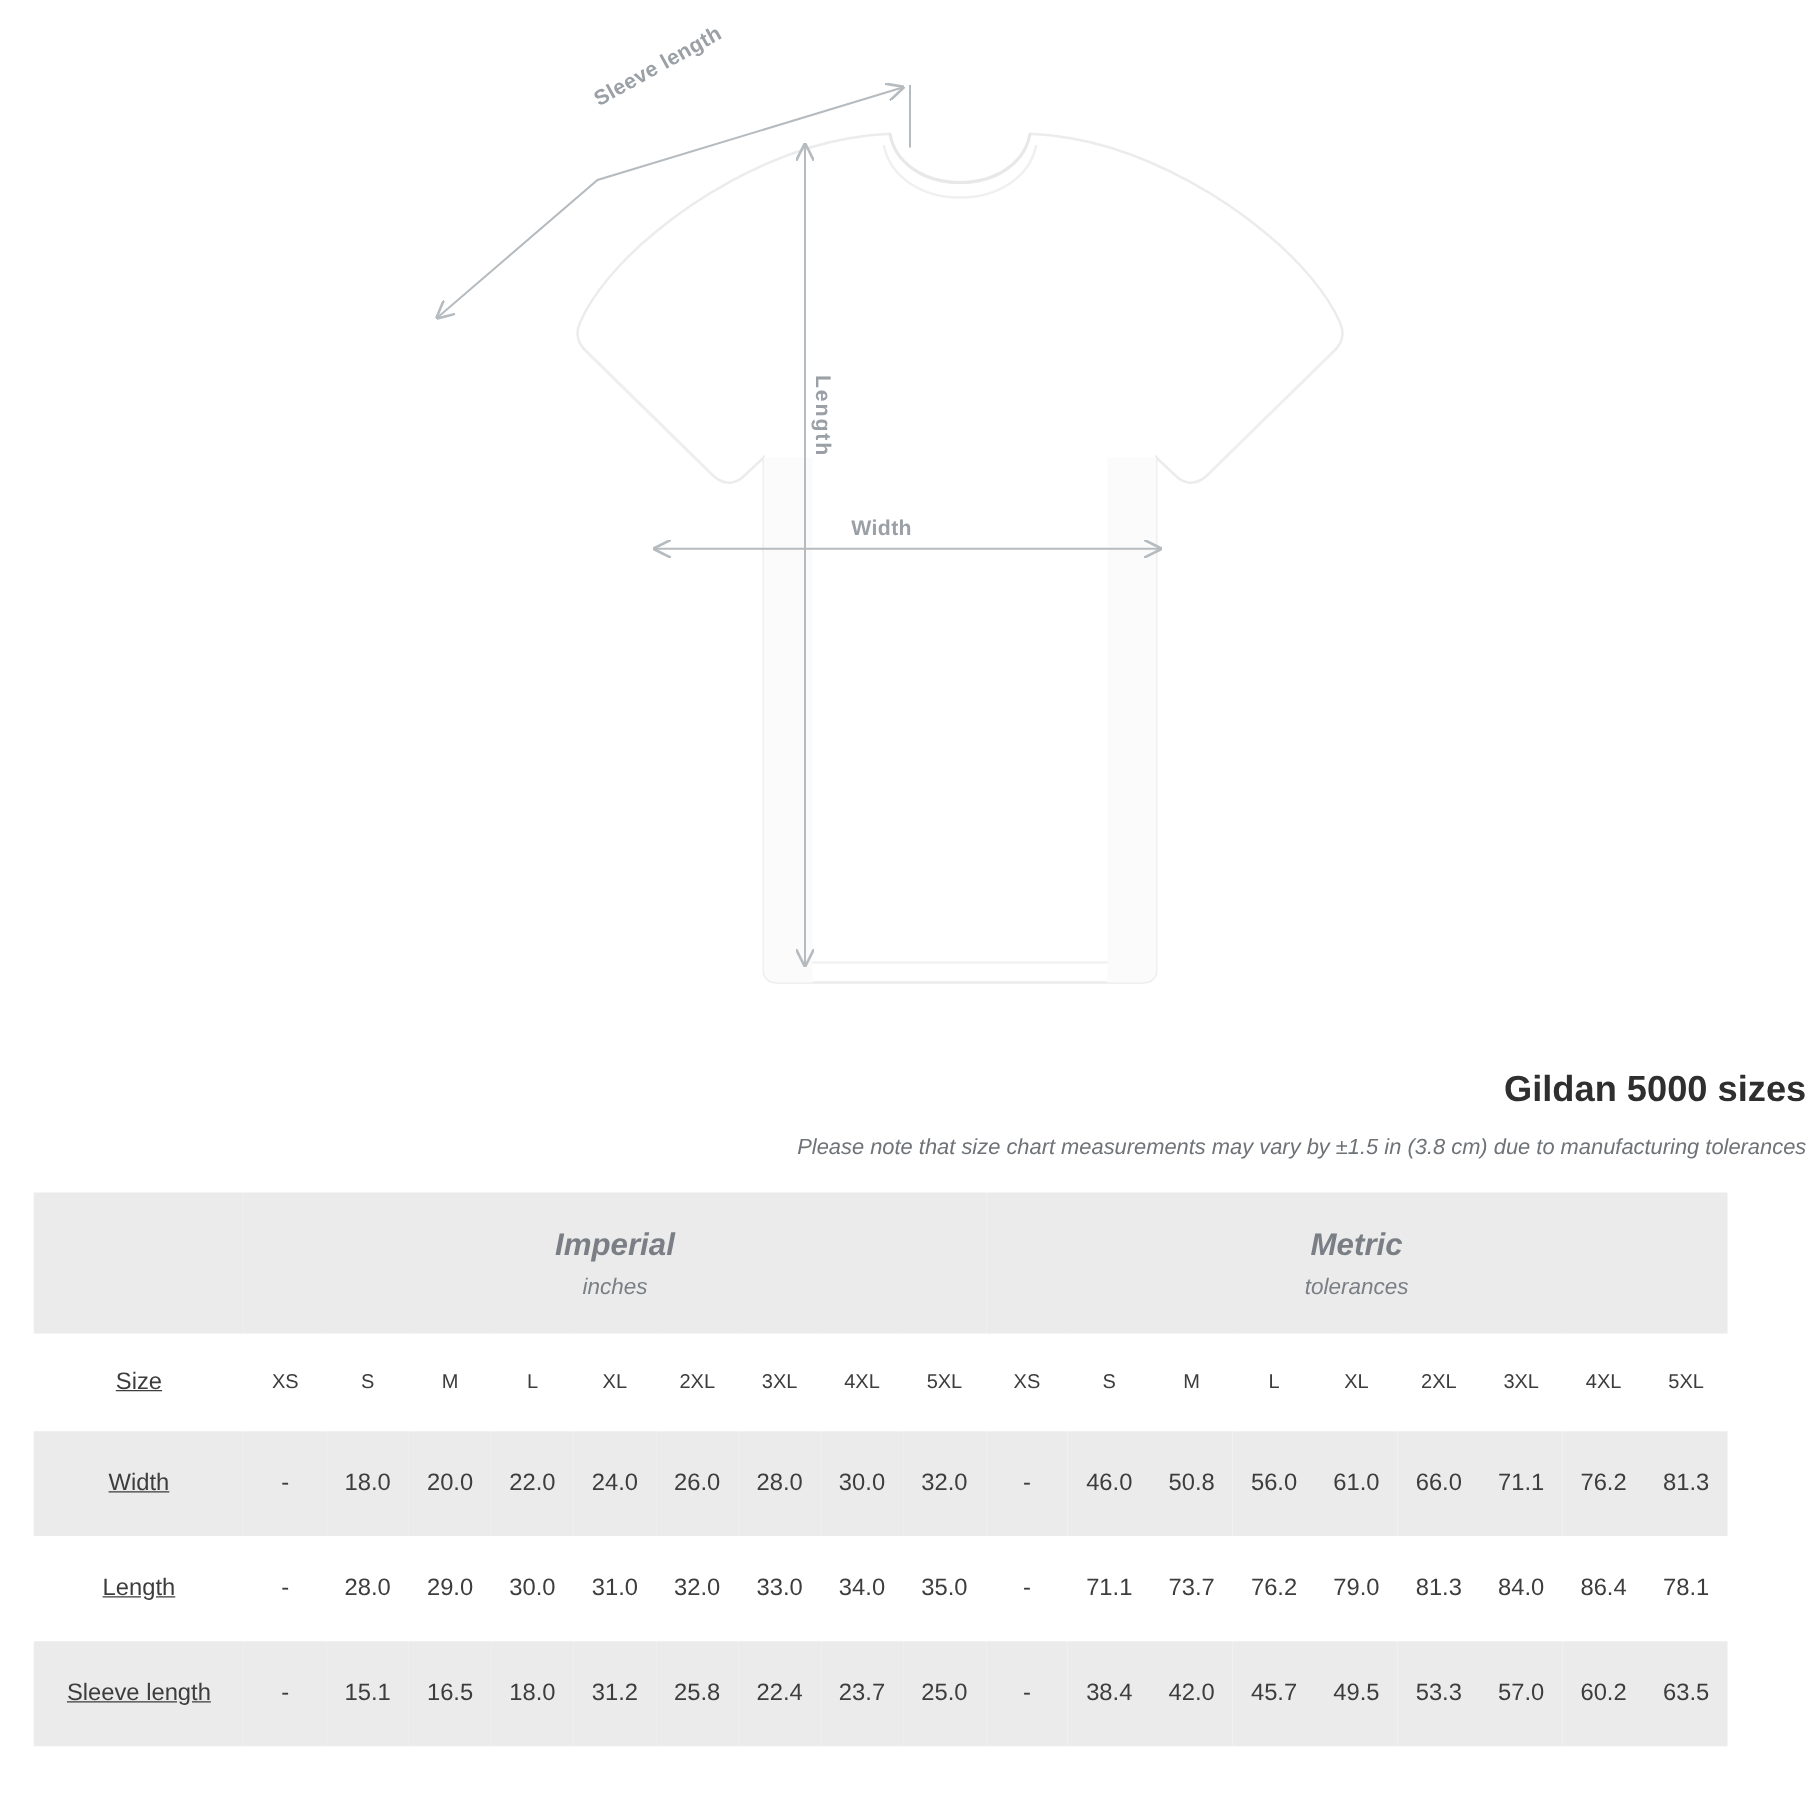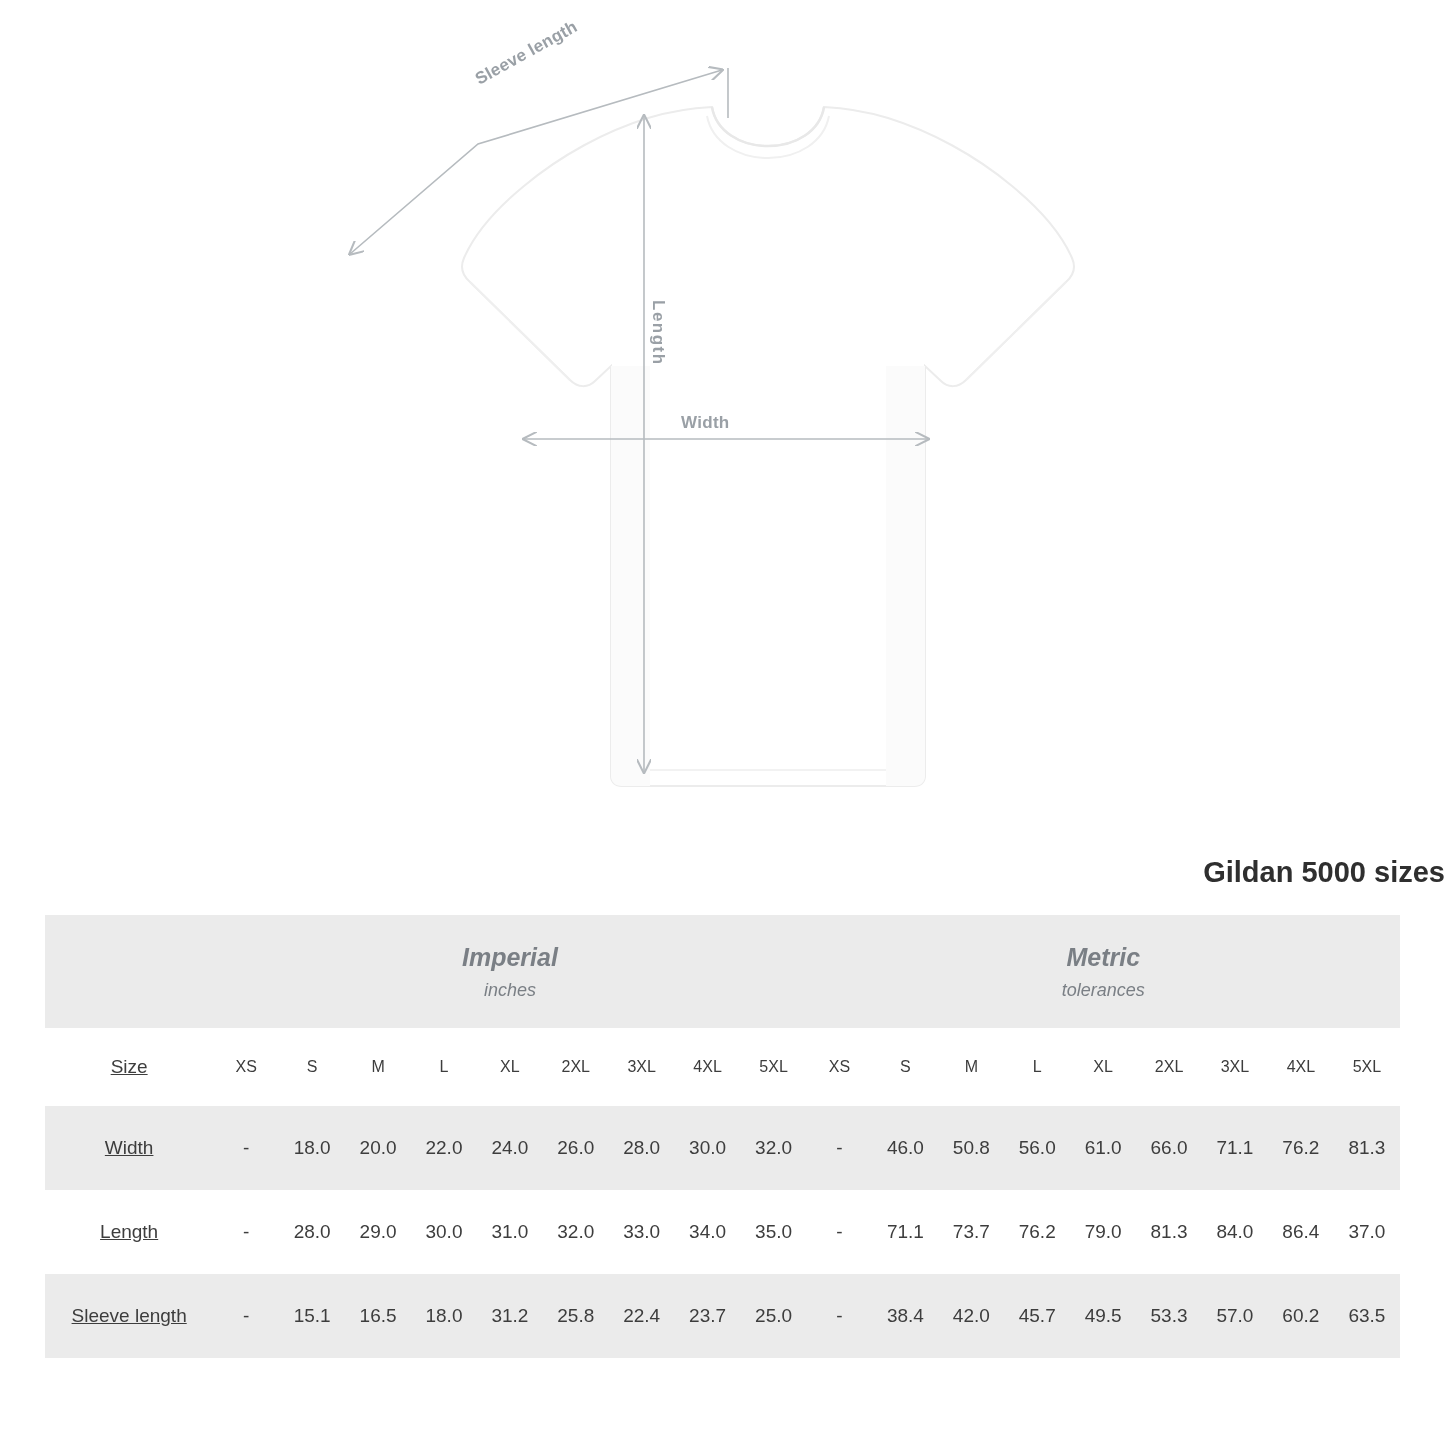--- a/index.html
+++ b/index.html
@@ -77,21 +77,21 @@
   .chart-note {
     font-size: 17.5px;
     font-style: italic;
     color: #6f7377;
     margin: 18px 0 0 0;
   }
 
   
   .table-wrap {
     margin-top: 26px;
-    padding: 0 45px;
+    padding: 0 27px;
   }
   table.size-table {
     border-collapse: collapse;
     width: 1355px;
     table-layout: fixed;
   }
   table.size-table td, table.size-table th {
     padding: 0;
     text-align: center;
     vertical-align: middle;
@@ -209,20 +209,21 @@
       </g>
     </svg>
 
     <div class="dim-label lbl-sleeve">Sleeve length</div>
     <div class="dim-label lbl-length">Length</div>
     <div class="dim-label lbl-width">Width</div>
   </div>
 
   <div class="title-block">
     <h1 class="chart-title">Gildan 5000 sizes</h1>
+    <p class="chart-note">Please note that size chart measurements may vary by ±1.5 in (3.8 cm) due to manufacturing tolerances</p>
   </div>
 
   <div class="table-wrap">
     <table class="size-table">
       <colgroup>
         <col class="colhead">
         <col class="colsize">
           <col class="colsize">
           <col class="colsize">
           <col class="colsize">
@@ -310,21 +311,21 @@
           <td>34.0</td>
           <td>35.0</td>
           <td>-</td>
           <td>71.1</td>
           <td>73.7</td>
           <td>76.2</td>
           <td>79.0</td>
           <td>81.3</td>
           <td>84.0</td>
           <td>86.4</td>
-          <td>37.0</td>
+          <td>78.1</td>
         </tr>
 
         <tr class="data-row shaded">
           <td class="rowhead">Sleeve length</td>
           <td>-</td>
           <td>15.1</td>
           <td>16.5</td>
           <td>18.0</td>
           <td>31.2</td>
           <td>25.8</td>

